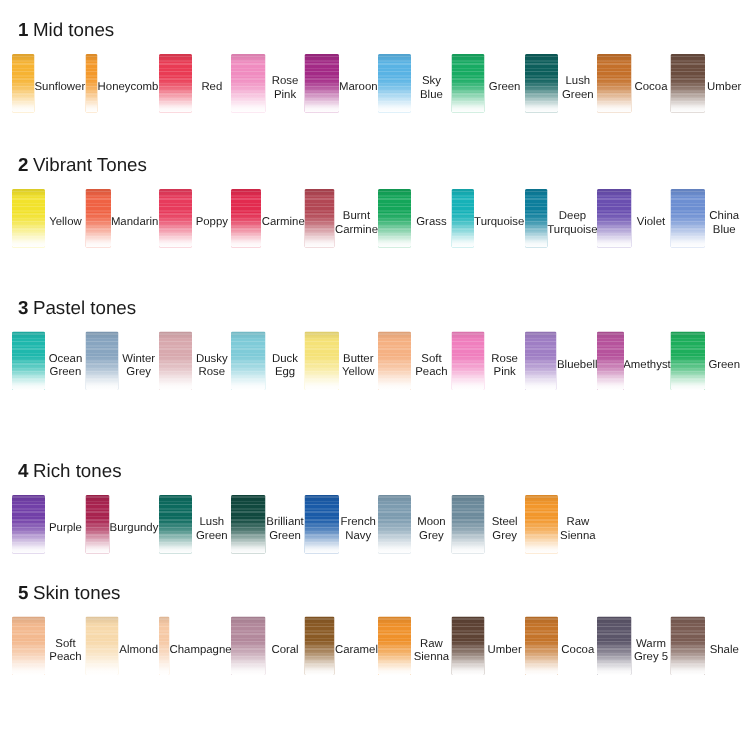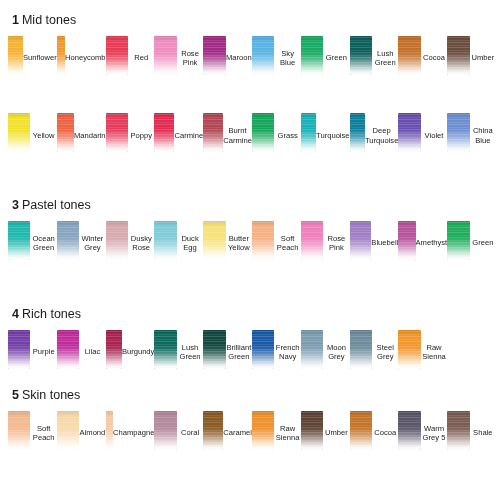--- a/index.html
+++ b/index.html
@@ -183,20 +183,21 @@
             <div class="base" style="background: rgb(107, 77, 63);"></div>
             <div class="tex"></div>
             <div class="topedge"></div>
             <div class="fade"></div>
           </div>
           <div class="chip-label">Umber</div>
         </div>
       </div>
     </div>
     <div class="section" style="position: absolute; left: 6px; right: 6px; top: 104px;">
+      <div class="section-title"><span class="num">2</span><span>Vibrant Tones</span></div>
       <div class="swatch-row" style="margin-top: 9px;">
         <div class="swatch-cell">
           <div class="chip">
             <div class="base" style="background: rgb(242, 226, 44);"></div>
             <div class="tex"></div>
             <div class="topedge"></div>
             <div class="fade"></div>
           </div>
           <div class="chip-label">Yellow</div>
         </div>
@@ -385,29 +386,20 @@
           <div class="chip">
             <div class="base" style="background: rgb(114, 64, 168);"></div>
             <div class="tex"></div>
             <div class="topedge"></div>
             <div class="fade"></div>
           </div>
           <div class="chip-label">Purple</div>
         </div>
         <div class="swatch-cell">
           <div class="chip">
-            <div class="base" style="background: rgb(192, 44, 156);"></div>
-            <div class="tex"></div>
-            <div class="topedge"></div>
-            <div class="fade"></div>
-          </div>
-          <div class="chip-label">Lilac</div>
-        </div>
-        <div class="swatch-cell">
-          <div class="chip">
             <div class="base" style="background: rgb(168, 35, 79);"></div>
             <div class="tex"></div>
             <div class="topedge"></div>
             <div class="fade"></div>
           </div>
           <div class="chip-label">Burgundy</div>
         </div>
         <div class="swatch-cell">
           <div class="chip">
             <div class="base" style="background: rgb(12, 106, 94);"></div>

